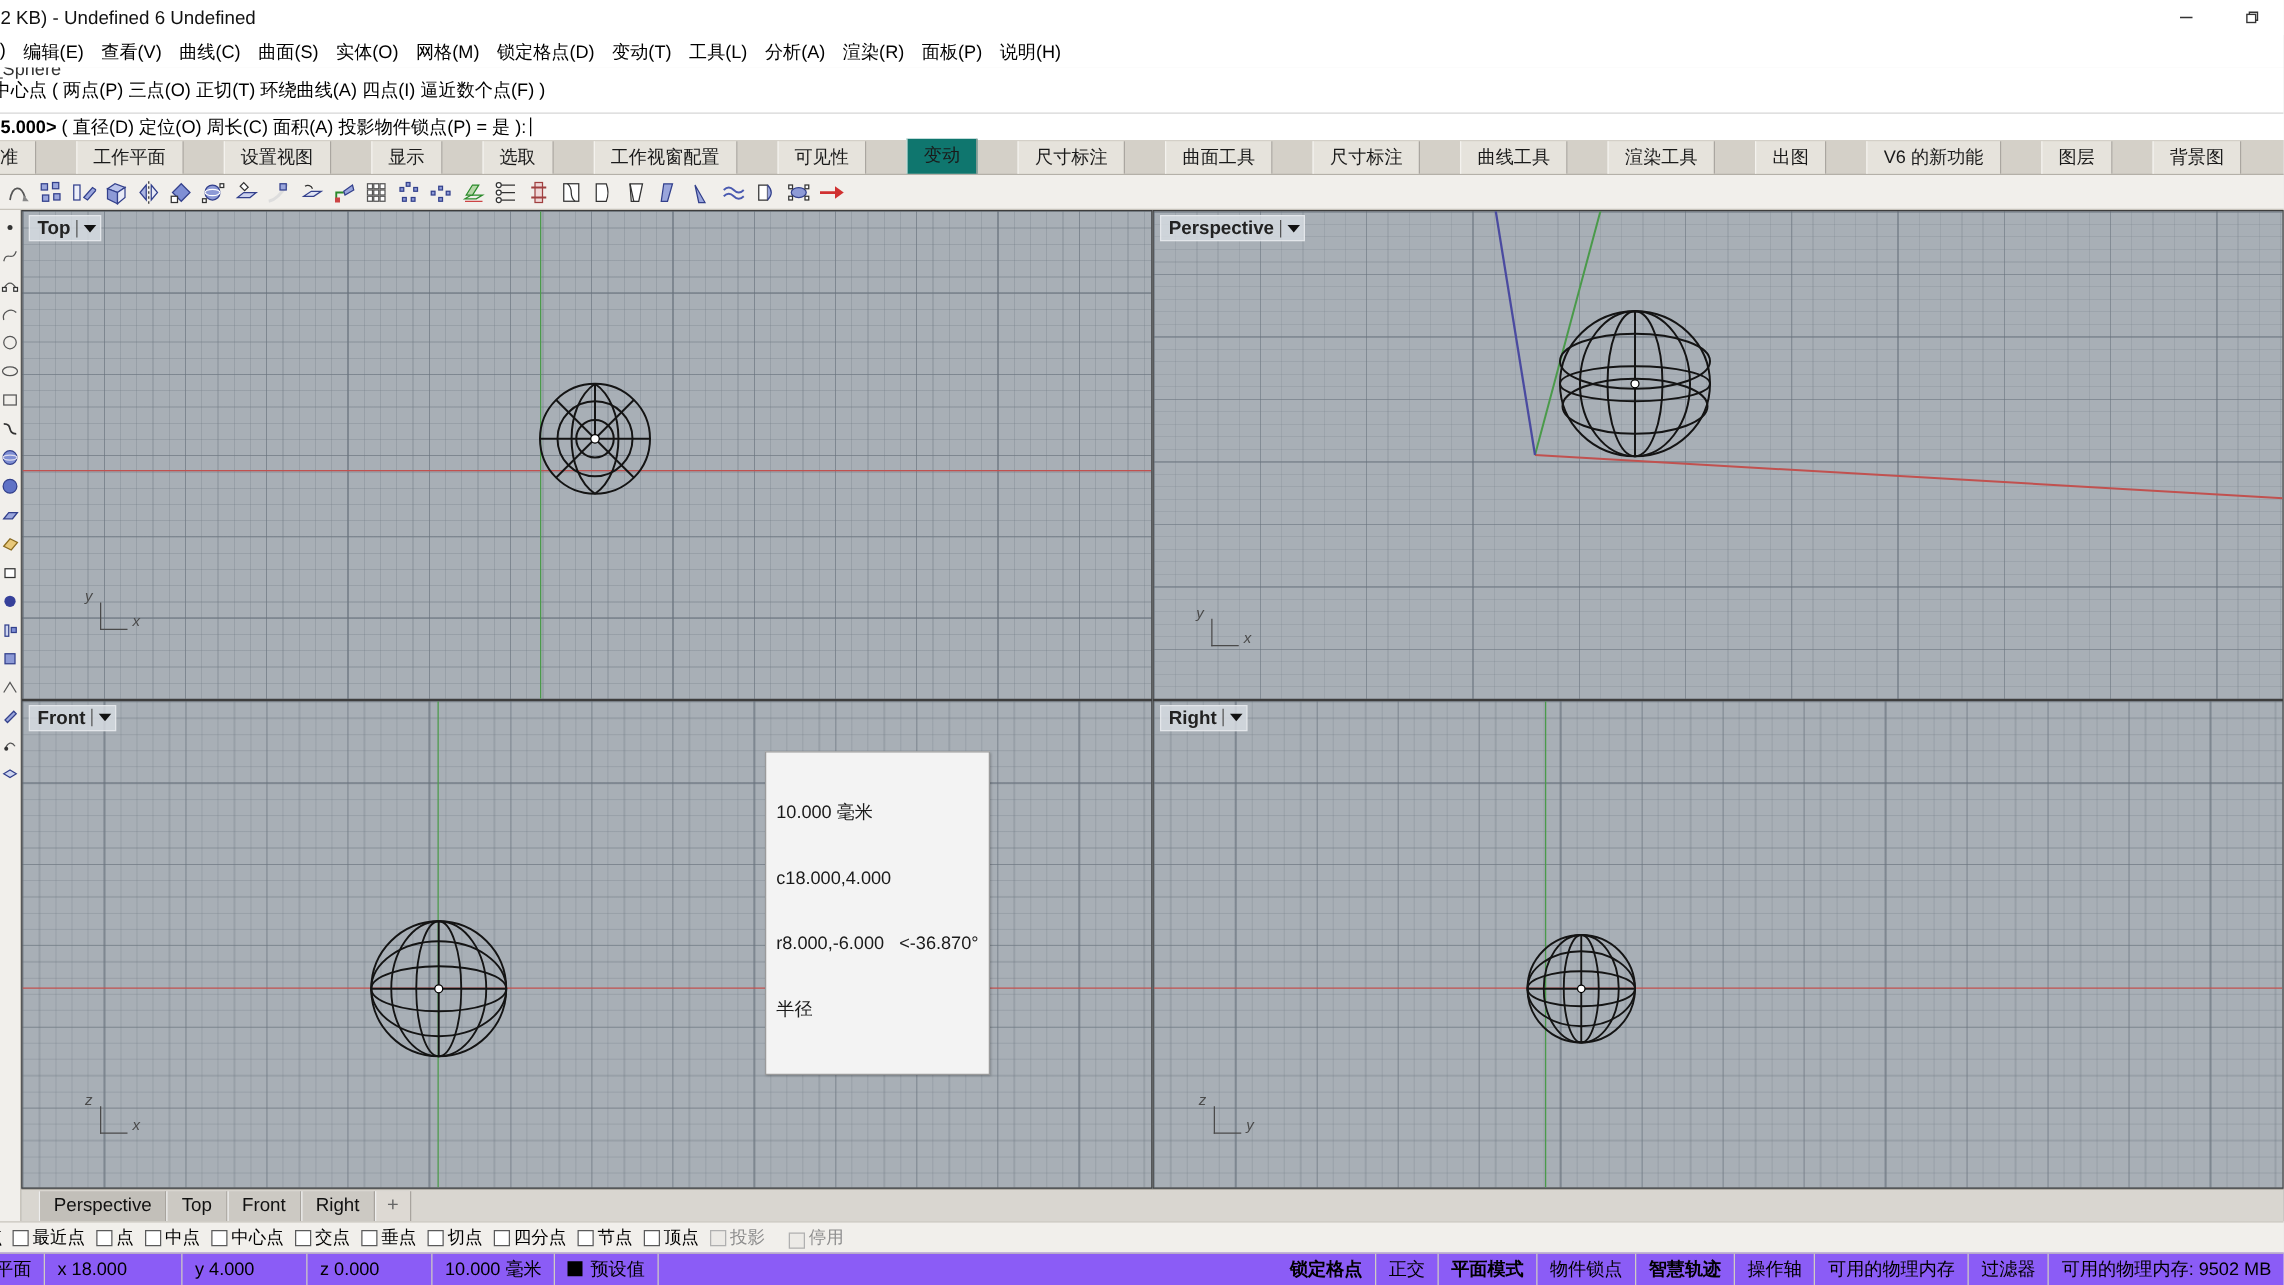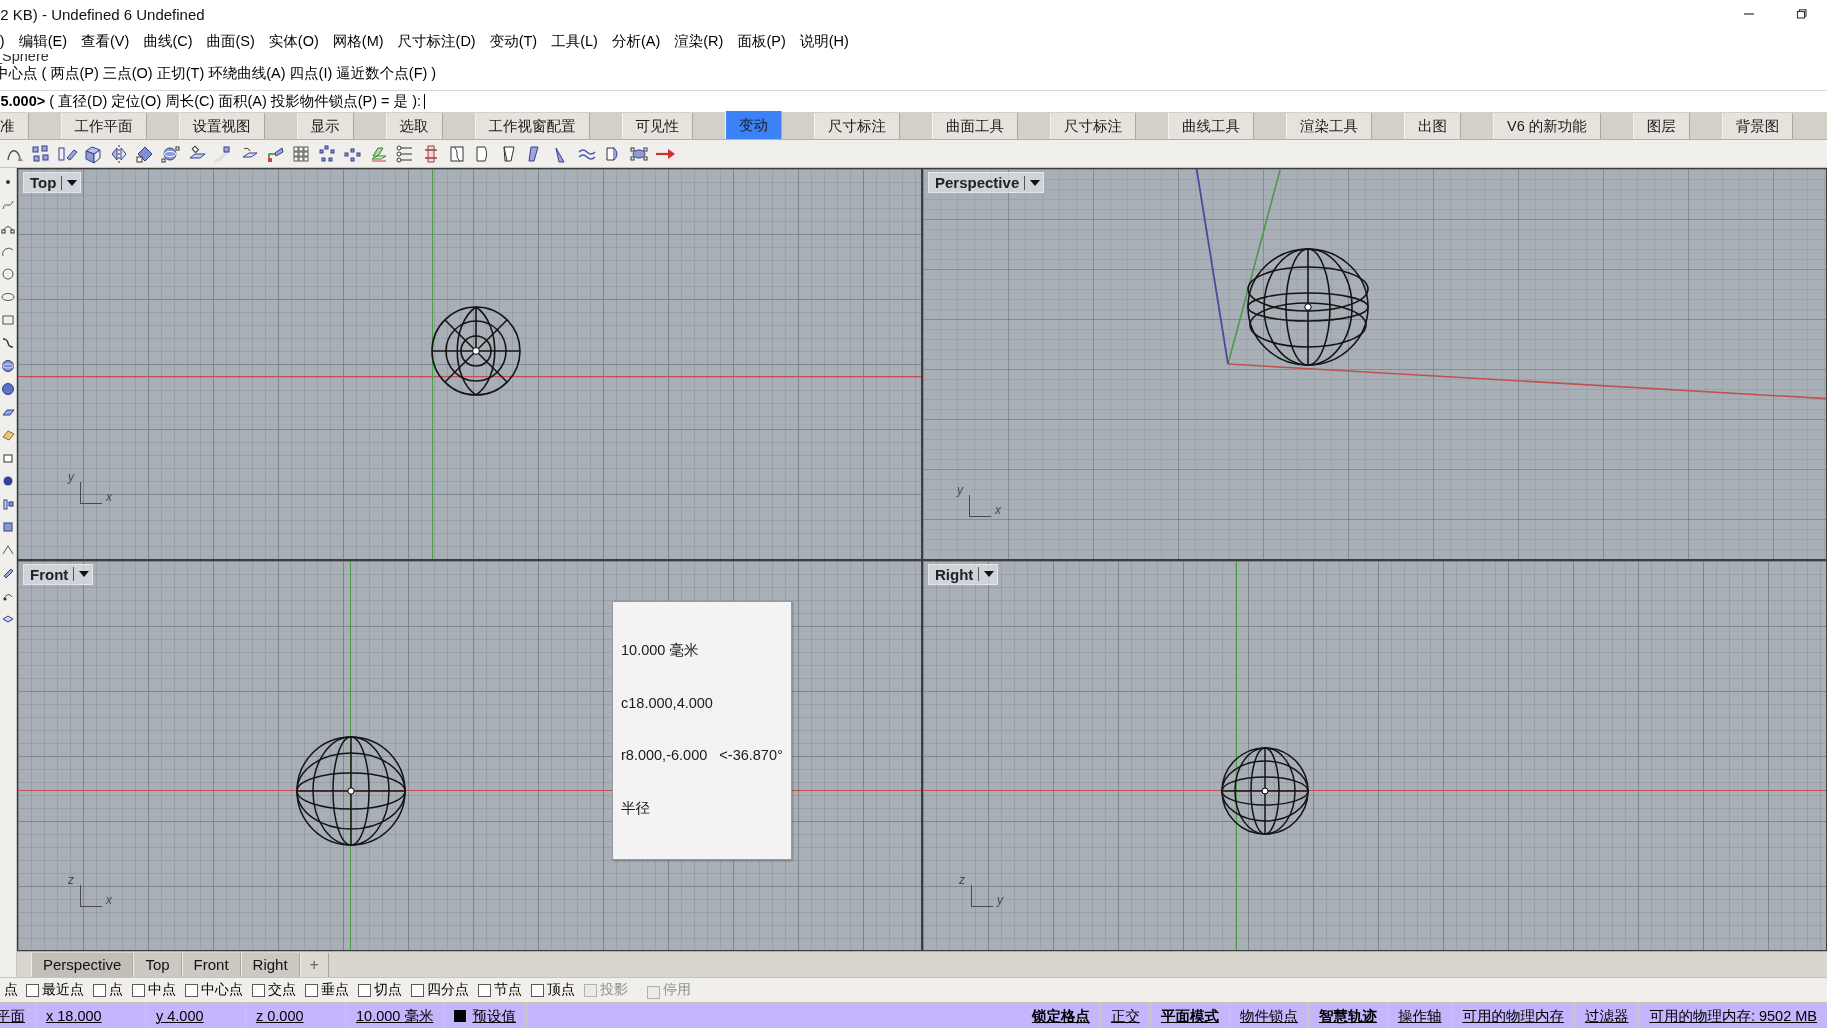--- a/index.html
+++ b/index.html
@@ -77,21 +77,21 @@
     font-size: 14.5px; color: #1a1a1a;
     background: #e6e3dc;
     border-left: 1px solid #f4f2ee;
     border-right: 1px solid #aaa6a0;
     position: relative;
     white-space: nowrap;
     transform: skewX(0deg);
     margin-left: 32px;
   }
   .tab.sel {
-    background: #3b82f6;
+    background: #0f766e;
     height: 28px; line-height: 28px;
     z-index: 3;
   }
   .tab:first-child { margin-left: -14px; }
 
   
   .toolrow {
     flex: 0 0 28px; height: 28px;
     background: #f1efeb;
     border-bottom: 1px solid #c8c4bc;
@@ -178,34 +178,34 @@
     background: #ccc9c3; border-left: 1px solid #eee; border-right: 1px solid #a8a49e;
   }
   .vtab.sel { background: #c2bfb9; font-weight: normal; }
   .vtab.plus { padding: 0 9px; background: #ddd9d3; color: #666; font-size: 16px; }
 
   
   .osnap {
     flex: 0 0 25px; height: 25px;
     background: #f1efeb; border-top: 1px solid #c8c4bc;
     display: flex; align-items: center;
-    font-size: 14px; color: #000; padding-left: 16px; white-space: nowrap;
+    font-size: 14px; color: #000; padding-left: 0px; white-space: nowrap;
   }
   .os-item { display: flex; align-items: center; margin-right: 9px; }
   .os-item:first-child { margin-left: -12px; }
   .cb { width: 13px; height: 13px; border: 1px solid #5a5a5a; background: #fff; margin-right: 3px; }
   .cb.dis { border-color: #b0b0b0; background: #eceae6; }
   .os-item.dis { color: #8d8d8d; font-family: Liberation Serif, serif; }
 
   
   .statusbar {
     flex: 0 0 26px; height: 26px;
-    background: #c4b5fd; border-top: 1px solid #c8c4bc;
+    background: #8b5cf6; border-top: 1px solid #c8c4bc;
     display: flex; align-items: center;
-    font-size: 14.5px; color: #000; white-space: nowrap; text-decoration: underline;
+    font-size: 14.5px; color: #000; white-space: nowrap;
   }
   .sb-cell { padding: 0 10px; height: 26px; line-height: 26px; border-right: 1px solid #cfcbc4; }
   .sb-cell.first { margin-left: -14px; }
   .sb-cell.b { font-weight: bold; }
   .sb-swatch { display: inline-block; width: 12px; height: 12px; background: #000; margin-right: 6px; vertical-align: -1px; }
   .sb-spacer { flex: 1 1 auto; }
   .sb-cell.noborder { border-right: none; }
 </style>
 </head>
 <body>
@@ -228,21 +228,21 @@
 </div>
 
 <div class="menubar">
   <span class="mi">F)</span>
   <span class="mi">编辑(E)</span>
   <span class="mi">查看(V)</span>
   <span class="mi">曲线(C)</span>
   <span class="mi">曲面(S)</span>
   <span class="mi">实体(O)</span>
   <span class="mi">网格(M)</span>
-  <span class="mi">尺寸标注(D)</span>
+  <span class="mi">锁定格点(D)</span>
   <span class="mi">变动(T)</span>
   <span class="mi">工具(L)</span>
   <span class="mi">分析(A)</span>
   <span class="mi">渲染(R)</span>
   <span class="mi">面板(P)</span>
   <span class="mi">说明(H)</span>
 </div>
 
 <div class="cmdarea">
   <div class="cmd-hist">

